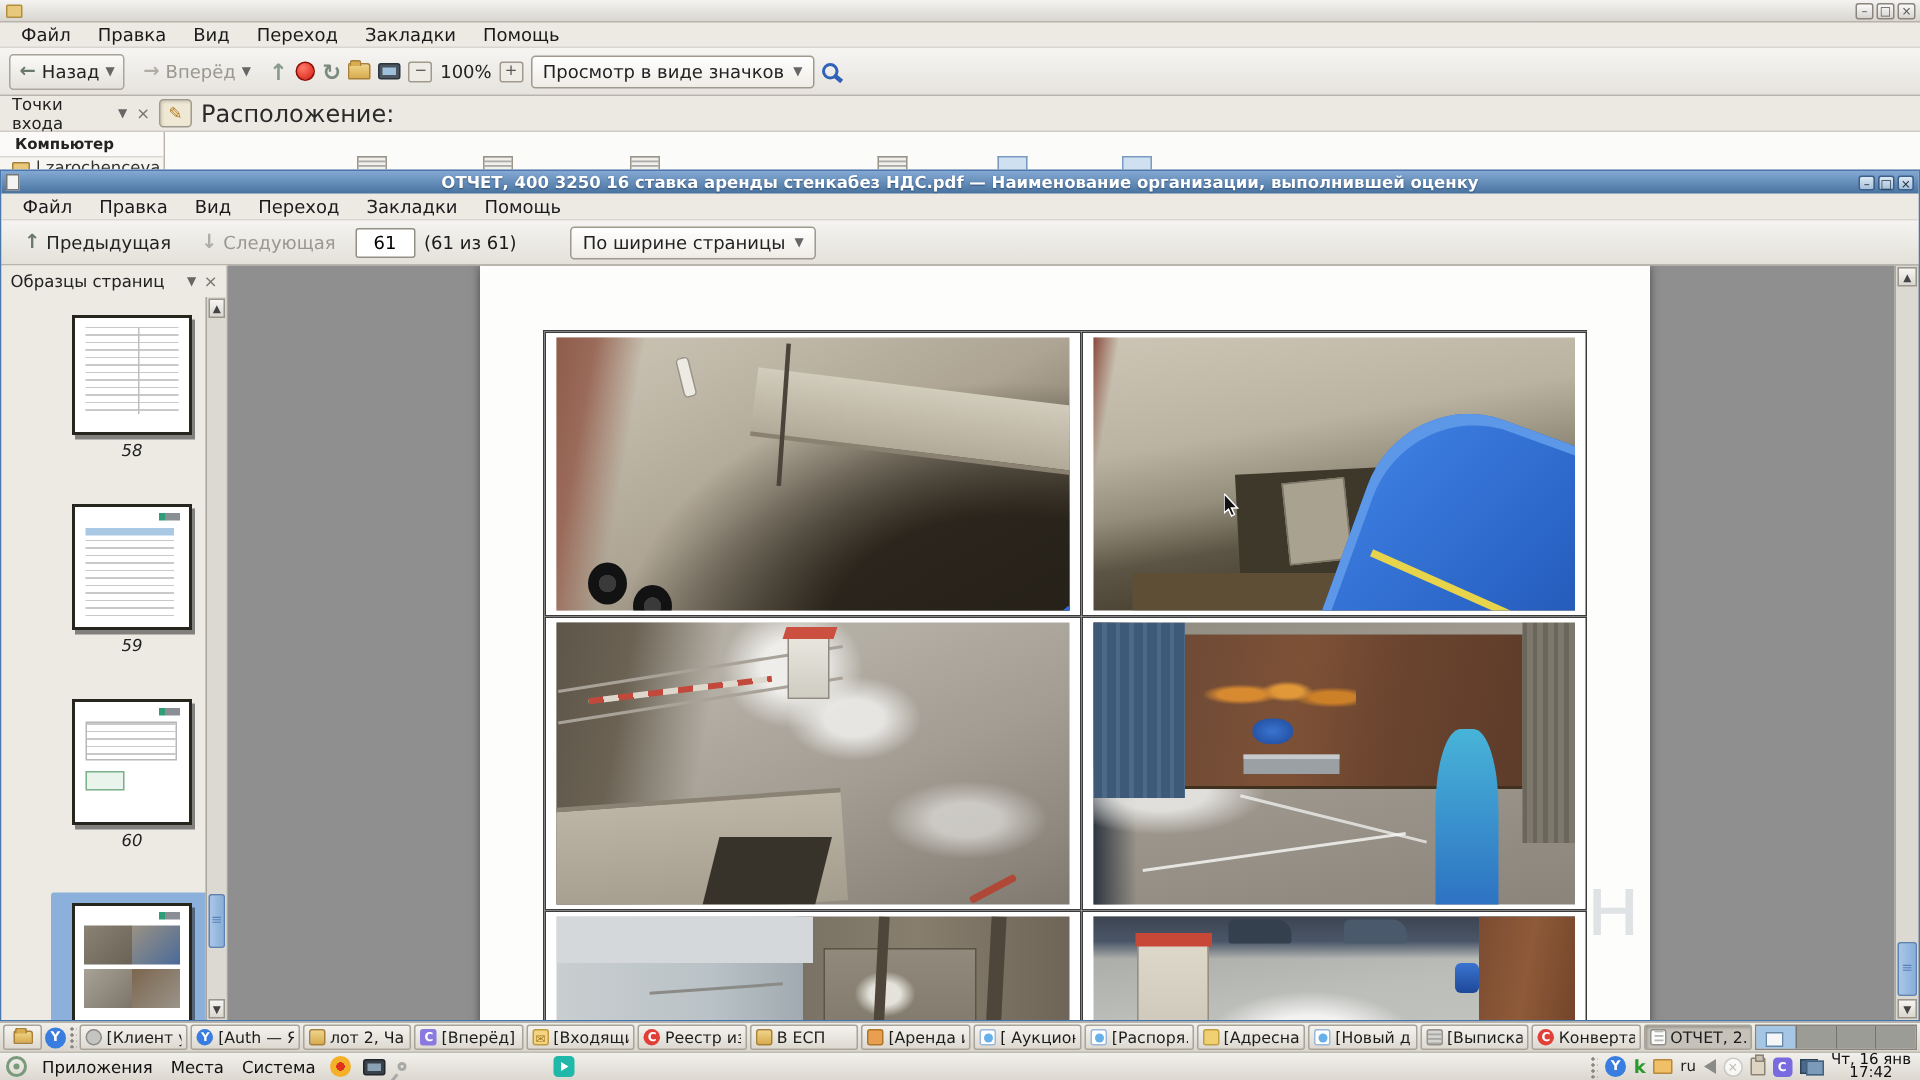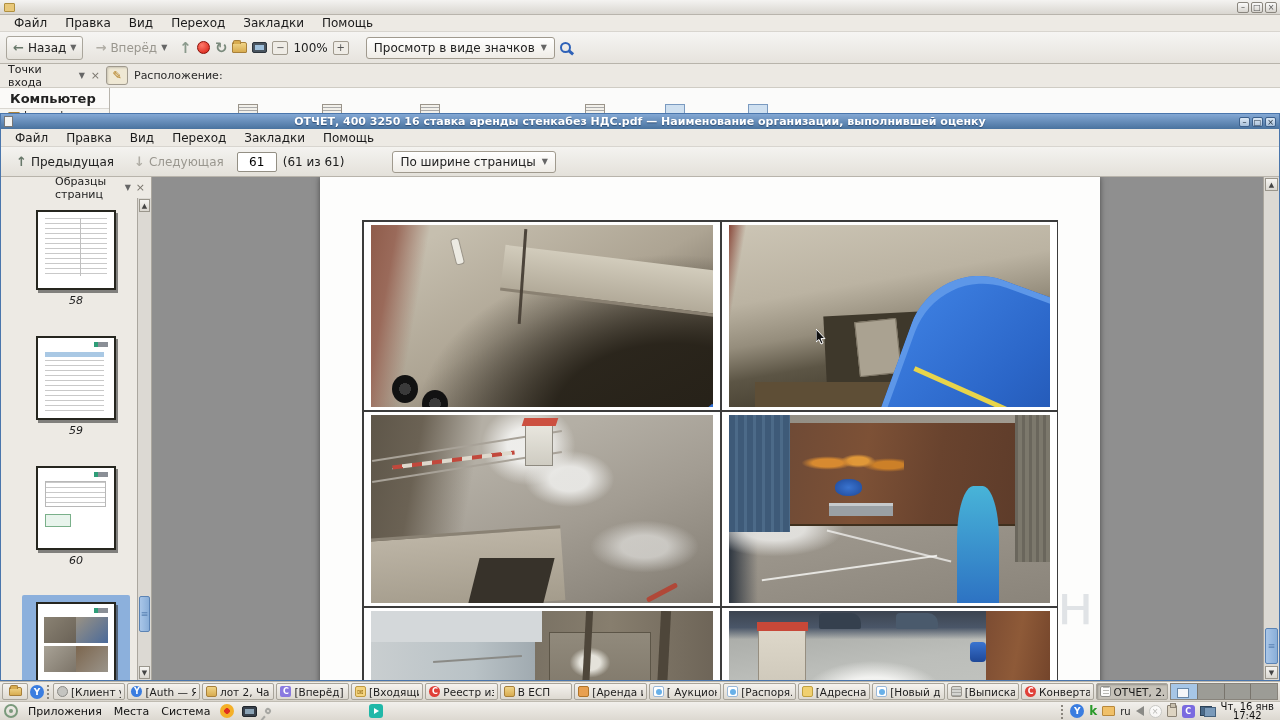--- a/index.html
+++ b/index.html
@@ -29,36 +29,36 @@
   .arrow-ico { font-size:13px; color:#68786a; font-weight:bold; }
   .arrow-ico.dis { color:#b0ada5; }
   .dd-caret { font-size:8px; color:#666; }
   .stop-ico { width:13px; height:13px; border-radius:50%; background:radial-gradient(circle at 35% 30%, #ff7a6a, #d41c10); border:1px solid #8a0e06;}
   .folder-ico { width:15px; height:11px; background:linear-gradient(#f0d488,#d8ac50); border:1px solid #a8803a; border-radius:1px 2px 1px 1px; position:relative; }
   .folder-ico::before { content:""; position:absolute; left:0; top:-3px; width:6px; height:3px; background:#d8ac50; border:1px solid #a8803a; border-bottom:none; border-radius:2px 2px 0 0; }
   .comp-ico { width:15px; height:11px; background:#4a5560; border:1px solid #2c343c; border-radius:2px; position:relative; }
   .comp-ico::before { content:""; position:absolute; inset:2px; background:#9fc0dc; }
   .zoom-box { width:16px; height:14px; border:1px solid #a09a8e; border-radius:2px; background:#efece6; font-size:10px; line-height:12px; text-align:center; color:#555; }
   .combo { display:flex; align-items:center; gap:6px; height:22px; padding:0 7px; border:1px solid #a09a8e; border-radius:3px;
-           background:linear-gradient(#ffffff,#efece6); font-size:12px;margin-left:12px; }
+           background:linear-gradient(#ffffff,#efece6); font-size:12px; }
   .search-ico { width:11px; height:11px; border:2.5px solid #2f62b8; border-radius:50%; position:relative; }
   .search-ico::after { content:""; position:absolute; width:6px; height:2.5px; background:#2f62b8; right:-5px; bottom:-2px; transform:rotate(40deg); }
   .fm-locbar { height:24px; display:flex; align-items:center; gap:6px; padding:0 4px; background:#ece9e3; border-bottom:1px solid #cfccc4; }
   .places-hdr { display:flex; align-items:center; gap:6px; width:96px; font-size:11px; padding-left:4px;justify-content:flex-end; }
   .x-small { color:#7a766e; font-size:11px; }
   .pencil-btn { width:22px; height:19px; border:1px solid #a09a8e; border-radius:3px; background:#efe8d4;
                 font-size:11px; text-align:center; line-height:17px; color:#b07a18; box-shadow:inset 1px 1px 2px rgba(0,0,0,.15); }
-  .loc-label { font-size:11px; color:#2a2a2a; white-space:nowrap; }
+  .loc-label { font-size:16px; color:#2a2a2a; white-space:nowrap; }
   .loc-input { flex:1; height:19px; border:1px solid #938f84; border-radius:2px; background:#fff; font-size:11px;
                font-family:"DejaVu Sans",sans-serif; padding:0 18px 0 5px; color:#1a1a1a; }
   .loc-wrap { flex:1; position:relative; display:flex; }
   .broom { position:absolute; right:4px; top:4px; width:8px; height:11px; background:linear-gradient(#f4d468,#caa12e); border:1px solid #a8821e; transform:rotate(28deg); border-radius:1px 1px 3px 3px; }
   .fm-body { height:25px; display:flex; }
   .fm-side { width:110px; background:#f6f5f1; border-right:1px solid #b8b4ac; overflow:hidden; }
-  .fm-tab { font-weight:bold; font-size:13px; padding:3px 0 2px 10px; background:#fbfaf8; border-bottom:1px solid #dad7d1; }
+  .fm-tab { font-weight:bold; font-size:10px; padding:3px 0 2px 10px; background:#fbfaf8; border-bottom:1px solid #dad7d1; }
   .fm-side-item { display:flex; align-items:center; gap:4px; padding-left:8px; font-size:11px; color:#333; }
   .mini-folder { width:12px; height:8px; background:#e8c87a; border:1px solid #a8803a; border-radius:1px; }
   .fm-files { flex:1; background:#fbfbfa; position:relative; }
   .file-top { position:absolute; bottom:0; width:20px; height:9px; border:1px solid #9a948a; border-bottom:none; background:#f2f0ea;
               background-image:linear-gradient(#aaa 1px,transparent 1px); background-size:100% 3px; background-position:0 2px; }
 
   
   .pdf { position:absolute; left:0; top:113px; width:1280px; height:568px; background:#ece9e4;
          border:1px solid #4a76ac; display:flex; flex-direction:column; }
   .pdf-title { height:15px; background:linear-gradient(#84a8d4,#49739f); display:flex; align-items:center; position:relative; flex:none; }
@@ -68,23 +68,23 @@
   .pdf-menubar { height:18px; border-bottom:1px solid #d8d5cf; flex:none; }
   .pdf-toolbar { height:30px; display:flex; align-items:center; gap:6px; padding:0 8px;
                  background:linear-gradient(#f4f3f0,#e4e1da); border-bottom:1px solid #b8b4ab; flex:none; }
   .page-input { width:40px; height:20px; border:1px solid #938f84; border-radius:2px; text-align:center; font-size:12px; font-family:"DejaVu Sans",sans-serif; }
   .page-of { font-size:12px; color:#1a1a1a; margin-right:30px; }
   .pdf-bodyrow { flex:1; display:flex; min-height:0; }
 
   
   .pdf-side { width:151px; flex:none; background:#edeae4; border-right:1px solid #aba79f; display:flex; flex-direction:column; }
   .side-hdr { height:21px; display:flex; align-items:center; font-size:11px; padding:0 6px; gap:5px; flex:none; }
-  .side-hdr .lbl { flex:1;margin-left:48px; }
+  .side-hdr .lbl { flex:1; }
   .side-scroll { flex:1; position:relative; overflow:hidden; }
-  .thumb-col { position:absolute; left:0; top:0; width:128px; display:flex; flex-direction:column; align-items:center;padding-left:22px; }
+  .thumb-col { position:absolute; left:12px; top:0; width:128px; display:flex; flex-direction:column; align-items:center;padding-left:22px; }
   .thumb { width:80px; background:#fff; border:2px solid #26261f; box-shadow:2px 3px 0 rgba(40,40,40,.55); position:relative; }
   .thumb-label { font-size:11px; font-style:italic; color:#222; text-align:center; margin:4px 0 0; }
   .sel-wrap { background:#8cb0dc; border-radius:2px; padding:7px 14px 2px; margin-top:28px; }
   .tl-lines { position:absolute; background-image:repeating-linear-gradient(#c9c9c9 0 1px, transparent 1px 5px); }
   .logo-mark { position:absolute; top:4px; right:6px; width:14px; height:5px; background:linear-gradient(90deg,#2e9e78 30%, #8a8f96 30%); }
   .vline { position:absolute; background:#bfbfbf; width:1px; }
   .scrollbar { position:absolute; top:0; bottom:0; right:0; width:14px; background:#dcd9d3; border-left:1px solid #aaa69e; }
   .sb-arrow { position:absolute; left:1px; right:1px; height:13px; background:linear-gradient(#f6f5f2,#dad7d0); border:1px solid #9a968c; font-size:7px; color:#444; text-align:center; line-height:12px; }
   .sb-thumb { position:absolute; left:1px; right:1px; height:36px; border:1px solid #5b83b4; border-radius:2px;
               background:linear-gradient(90deg,#a9c6e8,#89aed8); }

